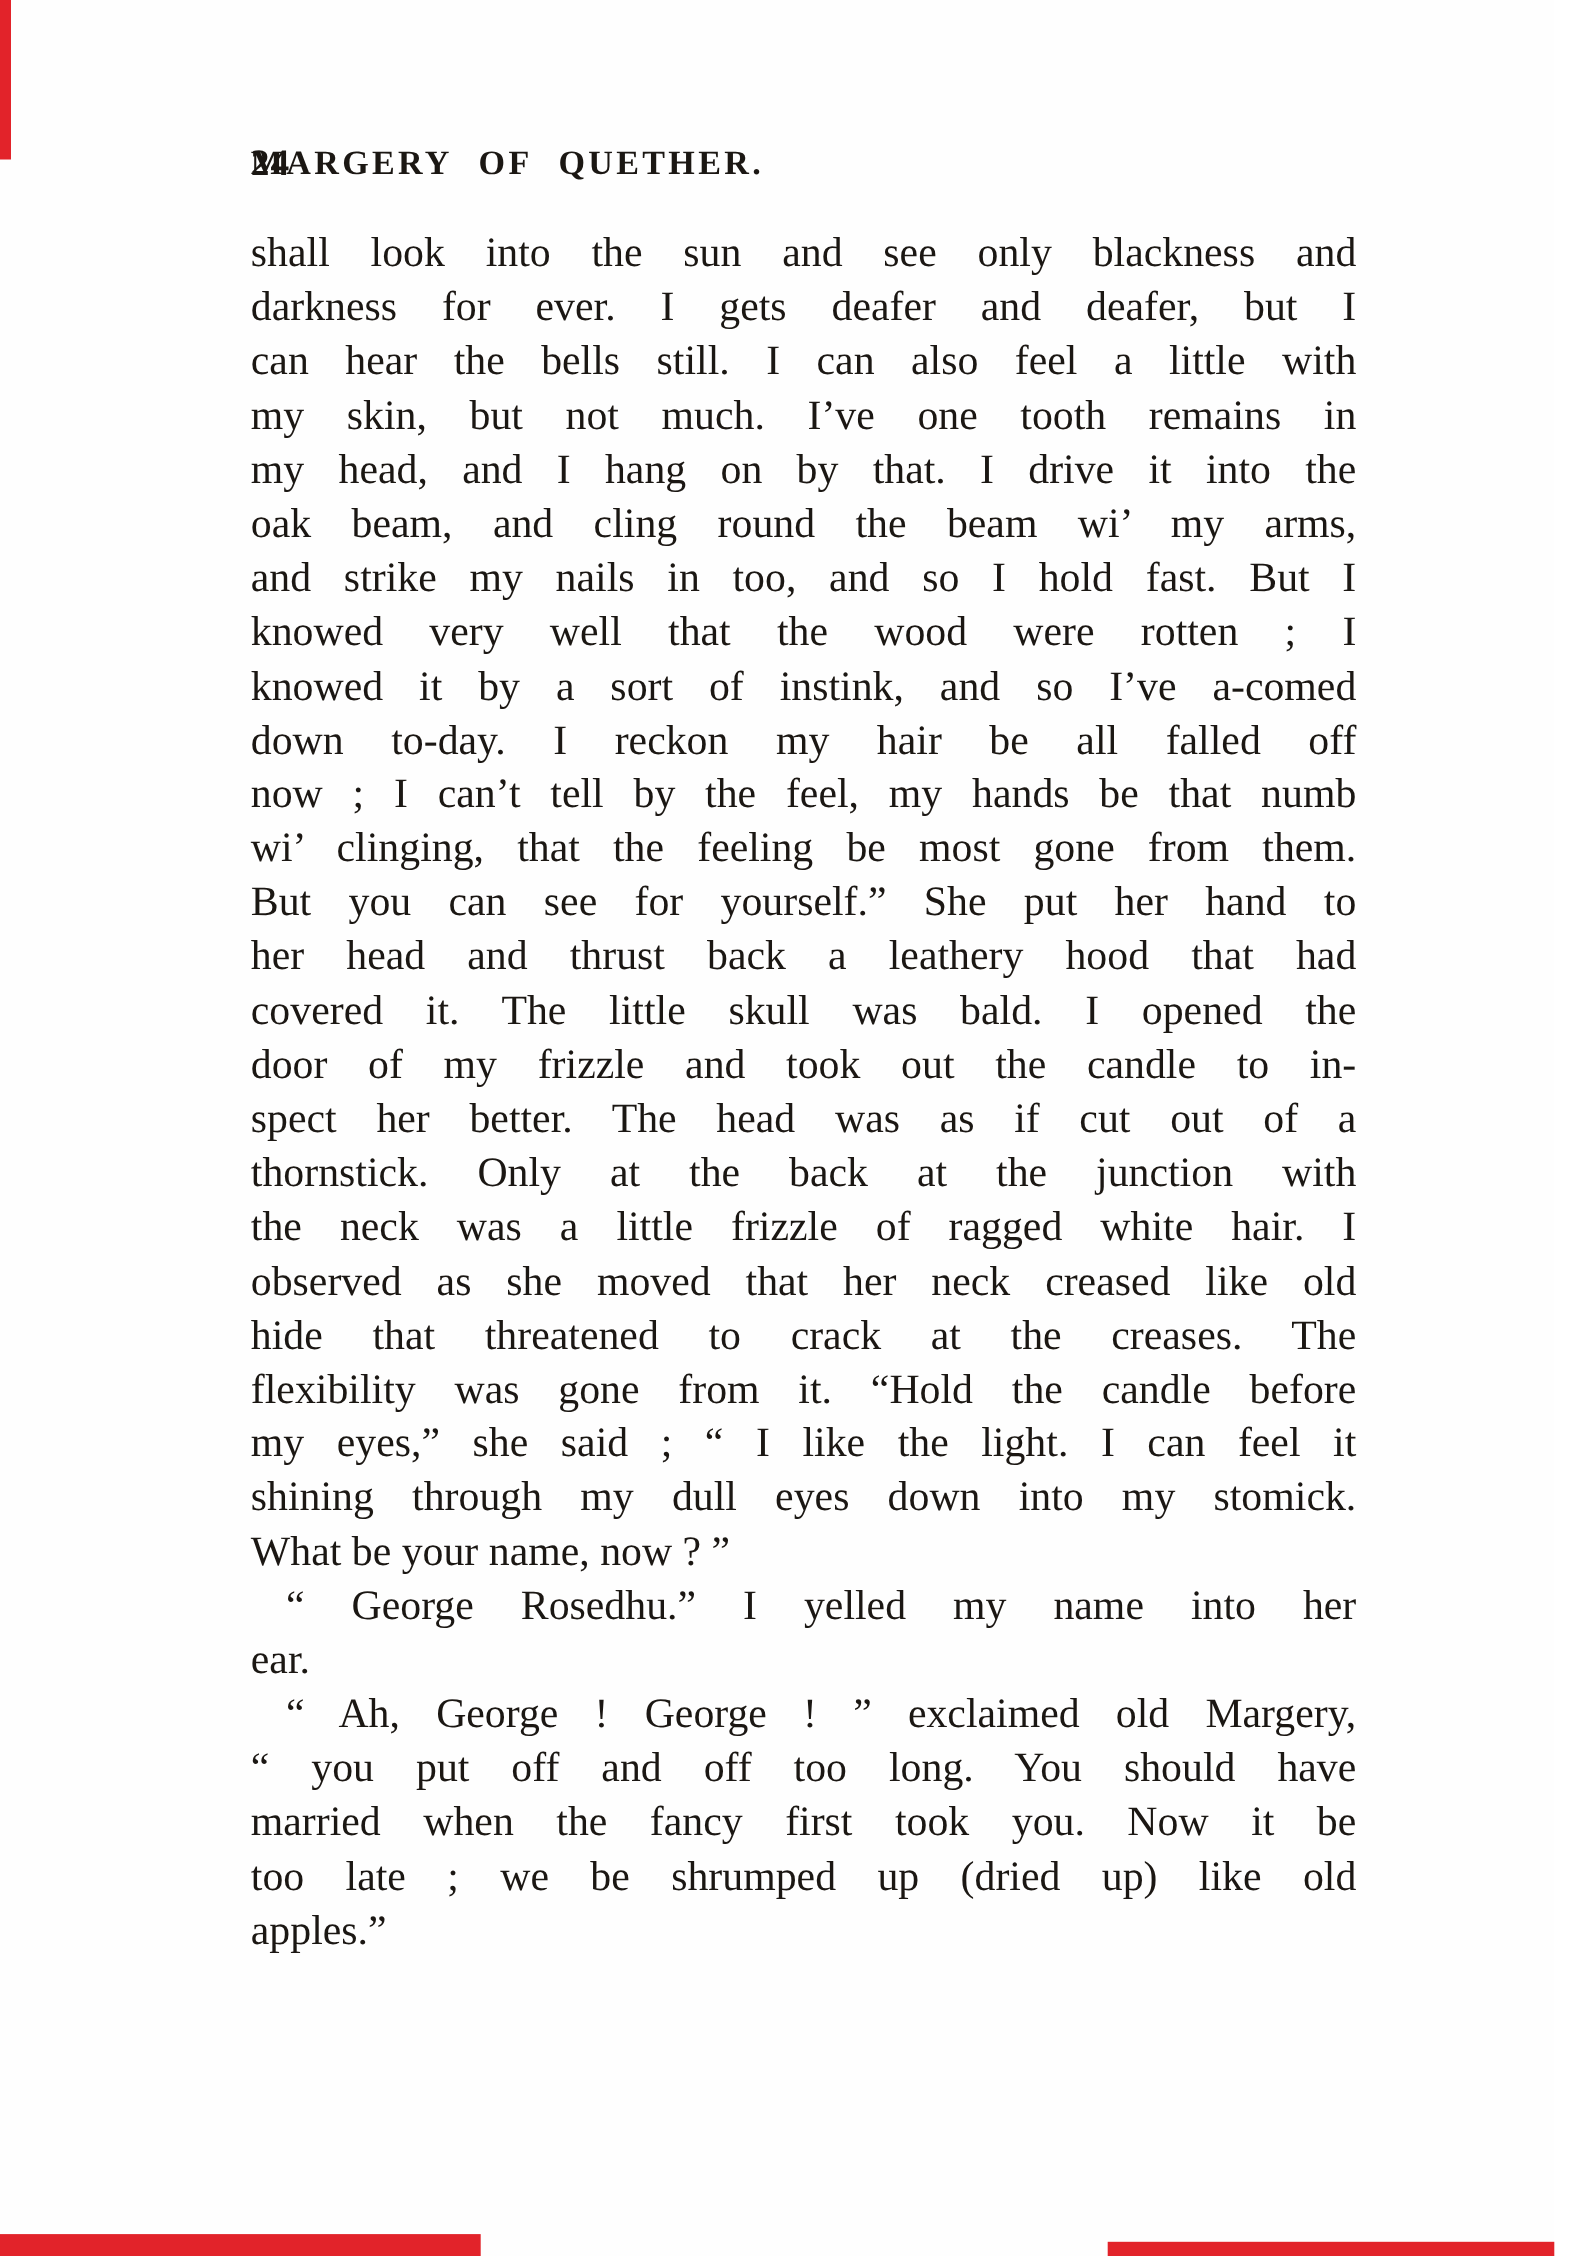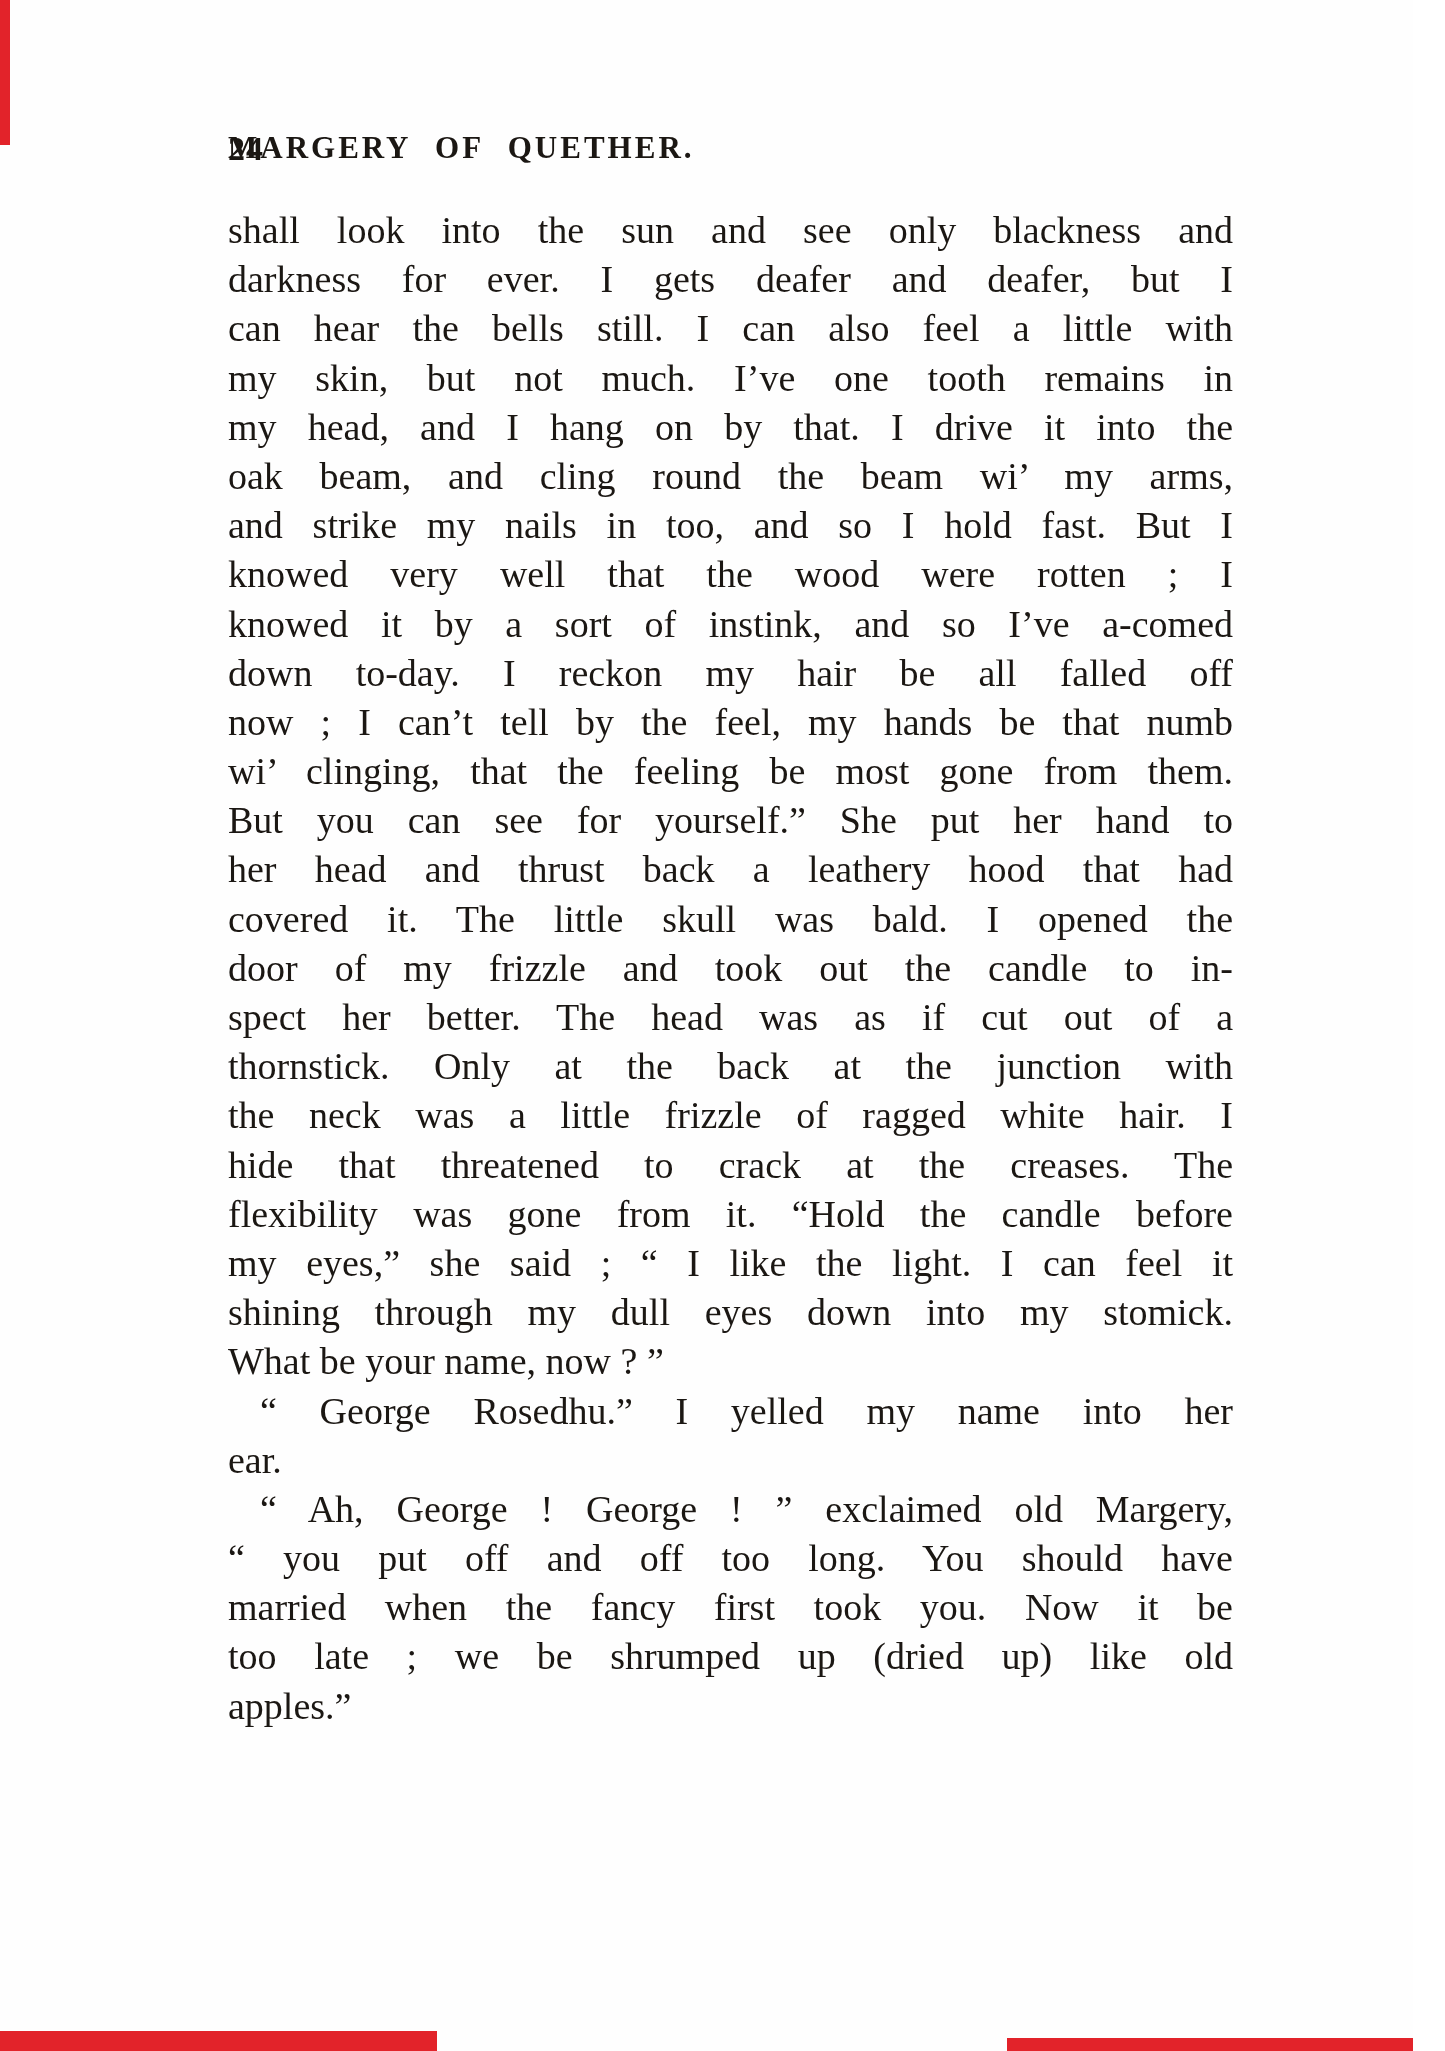--- a/index.html
+++ b/index.html
@@ -104,20 +104,21 @@
     <div class="line">down to-day.  I reckon my hair be all falled off</div>
     <div class="line">now ; I can’t tell by the feel, my hands be that numb</div>
     <div class="line">wi’ clinging, that the feeling be most gone from them.</div>
     <div class="line">But you can see for yourself.”  She put her hand to</div>
     <div class="line">her head and thrust back a leathery hood that had</div>
     <div class="line">covered it.  The little skull was bald.  I opened the</div>
     <div class="line">door of my frizzle and took out the candle to in-</div>
     <div class="line">spect her better.  The head was as if cut out of a</div>
     <div class="line">thornstick.  Only at the back at the junction with</div>
     <div class="line">the neck was a little frizzle of ragged white hair.  I</div>
+    <div class="line">observed as she moved that her neck creased like old</div>
     <div class="line">hide that threatened to crack at the creases.  The</div>
     <div class="line">flexibility was gone from it.  “Hold the candle before</div>
     <div class="line">my eyes,” she said ; “ I like the light.  I can feel it</div>
     <div class="line">shining through my dull eyes down into my stomick.</div>
     <div class="line para-end">What be your name, now ? ”</div>
     <div class="line indent">“ George Rosedhu.”  I yelled my name into her</div>
     <div class="line para-end">ear.</div>
     <div class="line indent">“ Ah, George ! George ! ” exclaimed old Margery,</div>
     <div class="line">“ you put off and off too long.  You should have</div>
     <div class="line">married when the fancy first took you.  Now it be</div>

